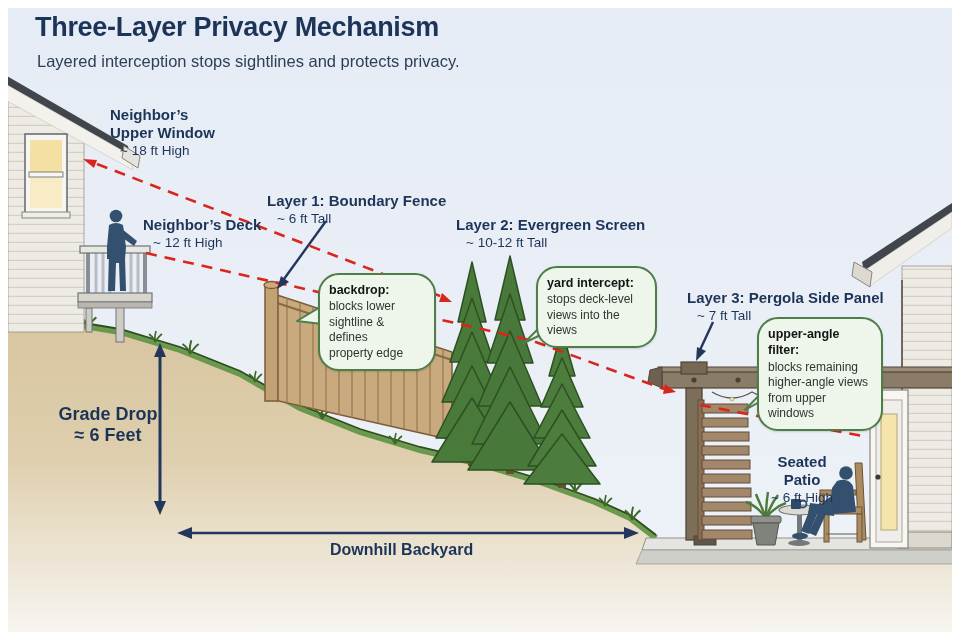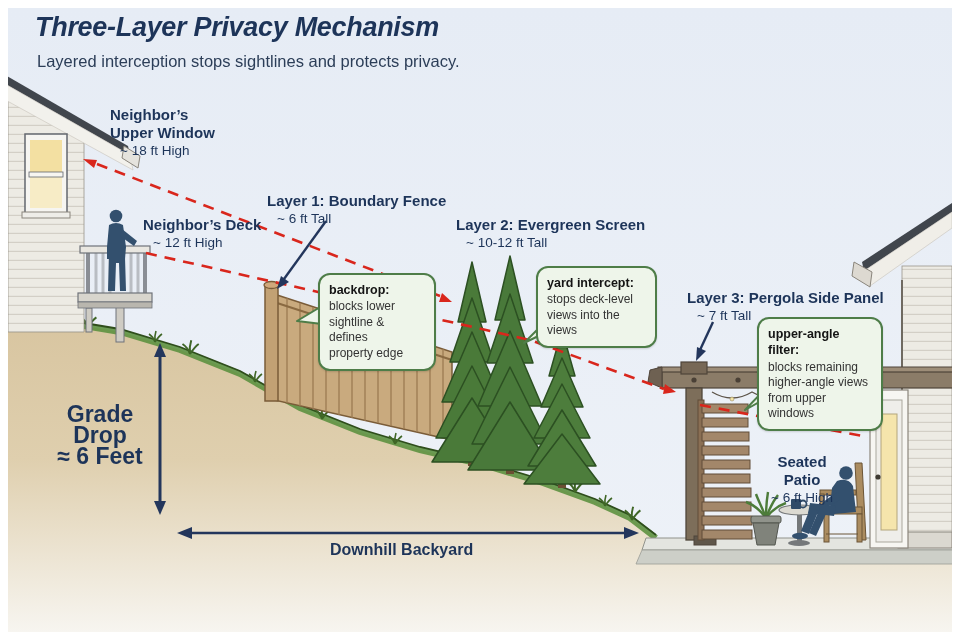--- a/index.html
+++ b/index.html
@@ -1,29 +1,29 @@
 <!DOCTYPE html>
 <html><head>
 <meta charset="utf-8">
 <style>
   html,body{margin:0;padding:0;background:#fff;}
   .stage{position:relative;width:960px;height:640px;overflow:hidden;
          font-family:"Liberation Sans", sans-serif;background:#fff;}
   .scene{position:absolute;left:0;top:0;}
   .title{position:absolute;left:35px;top:12px;font-size:27px;font-weight:700;
-         color:#1d3459;letter-spacing:-0.3px;font-style:italic;}
+         color:#1d3459;letter-spacing:-0.3px;}
   .subtitle{position:absolute;left:37px;top:52px;font-size:16.5px;font-weight:400;color:#2c3e58;}
   .lbl{position:absolute;color:#1d3459;}
   .lbl .name{font-size:15px;font-weight:700;line-height:18px;white-space:pre-line;}
   .lbl .height{font-size:13.5px;font-weight:400;line-height:17px;padding-left:10px;white-space:pre-line;}
   .lbl.center{text-align:center;}
   .lbl.center .height{padding-left:0;}
-  .big{font-size:23px;font-weight:700;line-height:21px;white-space:pre-line;color:#1d3459;}
+  .big{font-size:18px;font-weight:700;line-height:21px;white-space:pre-line;color:#1d3459;margin-left:8px;}
   .callout{position:absolute;box-sizing:border-box;background:#eef5ea;border:2px solid #4e7d48;
-           border-radius:12px;padding:7px 9px;box-shadow:0 1px 2px rgba(0,0,0,.14);
+           border-radius:21px;padding:7px 9px;box-shadow:0 1px 2px rgba(0,0,0,.14);
            font-size:12px;line-height:1.3;color:#333;}
   .callout .c-title{font-weight:700;color:#141414;font-size:12.5px;margin-bottom:1px;}
   .callout .c-body{white-space:pre-line;}
 </style>
 </head>
 <body>
 
 <div class="stage">
 
 <svg class="scene" width="960" height="640" viewBox="0 0 960 640">

